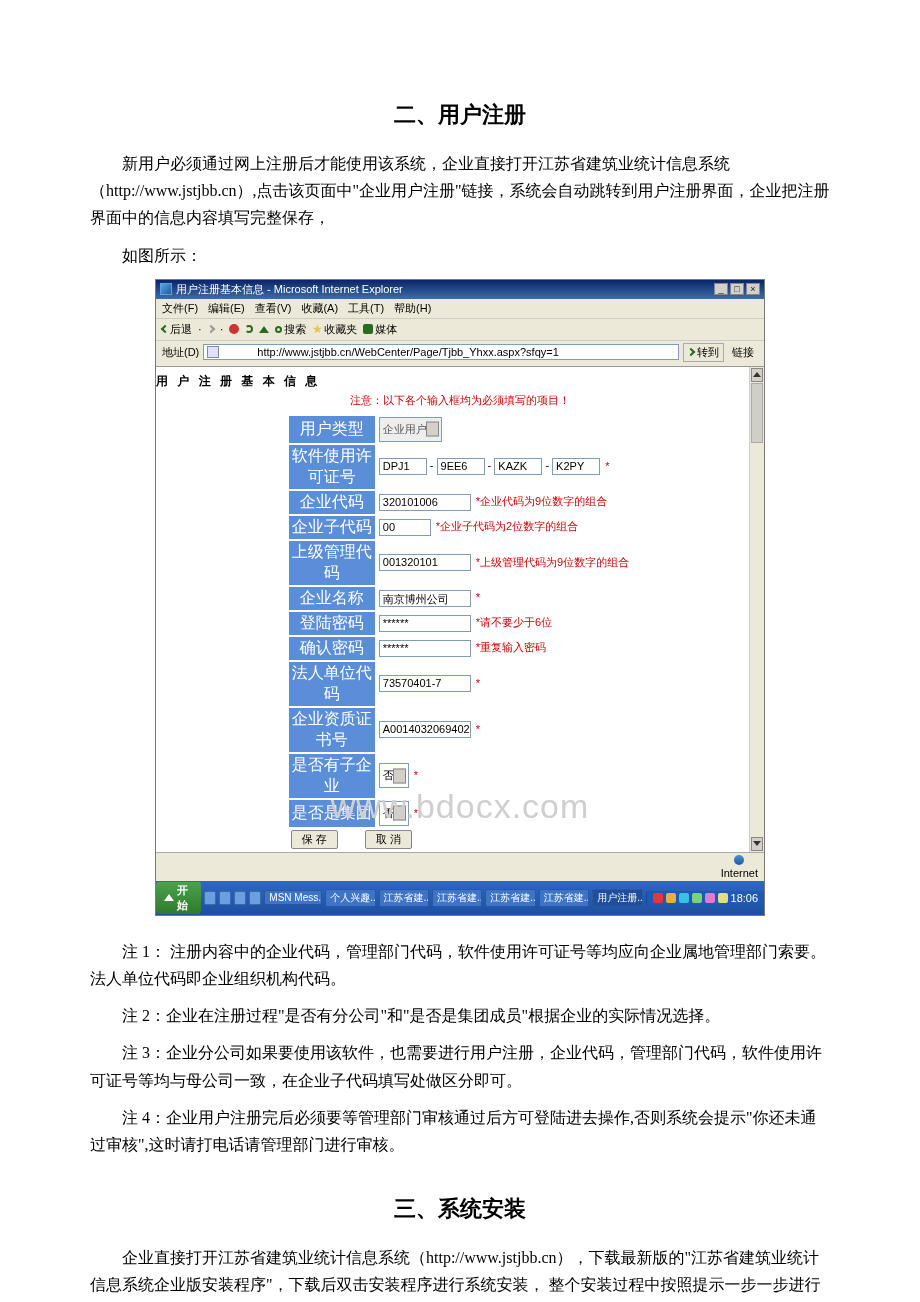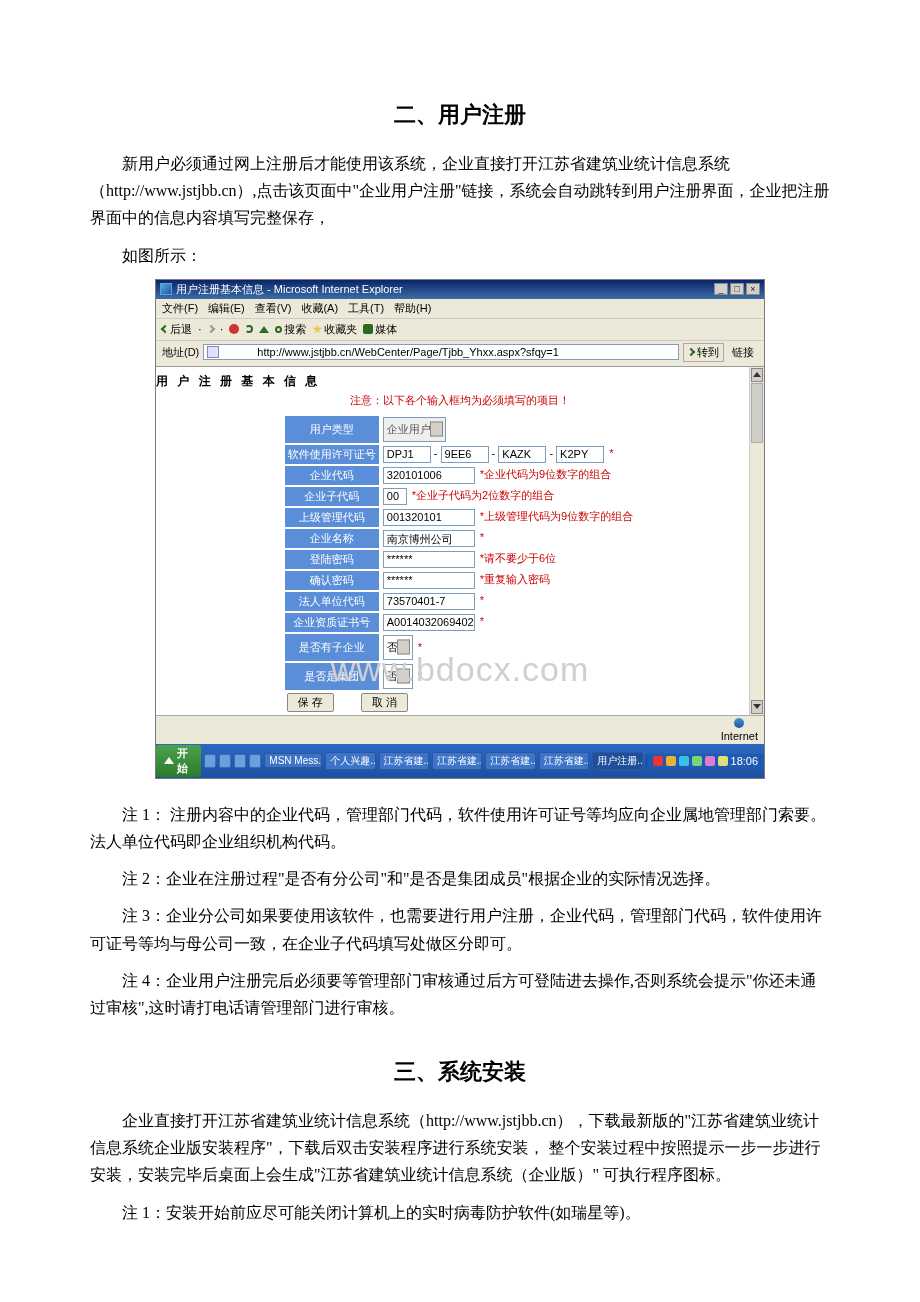--- a/index.html
+++ b/index.html
@@ -122,33 +122,33 @@
   }
   .form-table {
     margin: 0 auto;
     font-size:11px;
   }
   .form-table td { padding:1px 2px; vertical-align:middle; }
   .form-label {
     background:#5a8ed8;
     color:#fff;
     text-align:center;
-    width:94px;
+    width:86px;
     height:18px;
-    font-size:11px;
+    font-size:16px;
   }
   .form-input {
     border:1px solid #7f9db9;
     background:#fff;
     font-size:11px;
     padding:1px 3px;
     height:17px;
     display:inline-block;
     vertical-align:middle;
-  } .w48{width:48px;} .w92{width:92px;} .w32{width:24px;}
+  } .w48{width:48px;} .w92{width:92px;} .w32{width:52px;}
   .form-hint { color:#c00; font-size:11px; padding-left:2px;}
   .star-only { color:#c00; font-size:11px; padding-left:2px; }
   .select-mock {
     border:1px solid #7f9db9;
     background:#fff;
     font-size:11px;
     padding:1px 14px 1px 3px;
     height:25px;
     display:inline-flex; align-items:center;
     position:relative;

